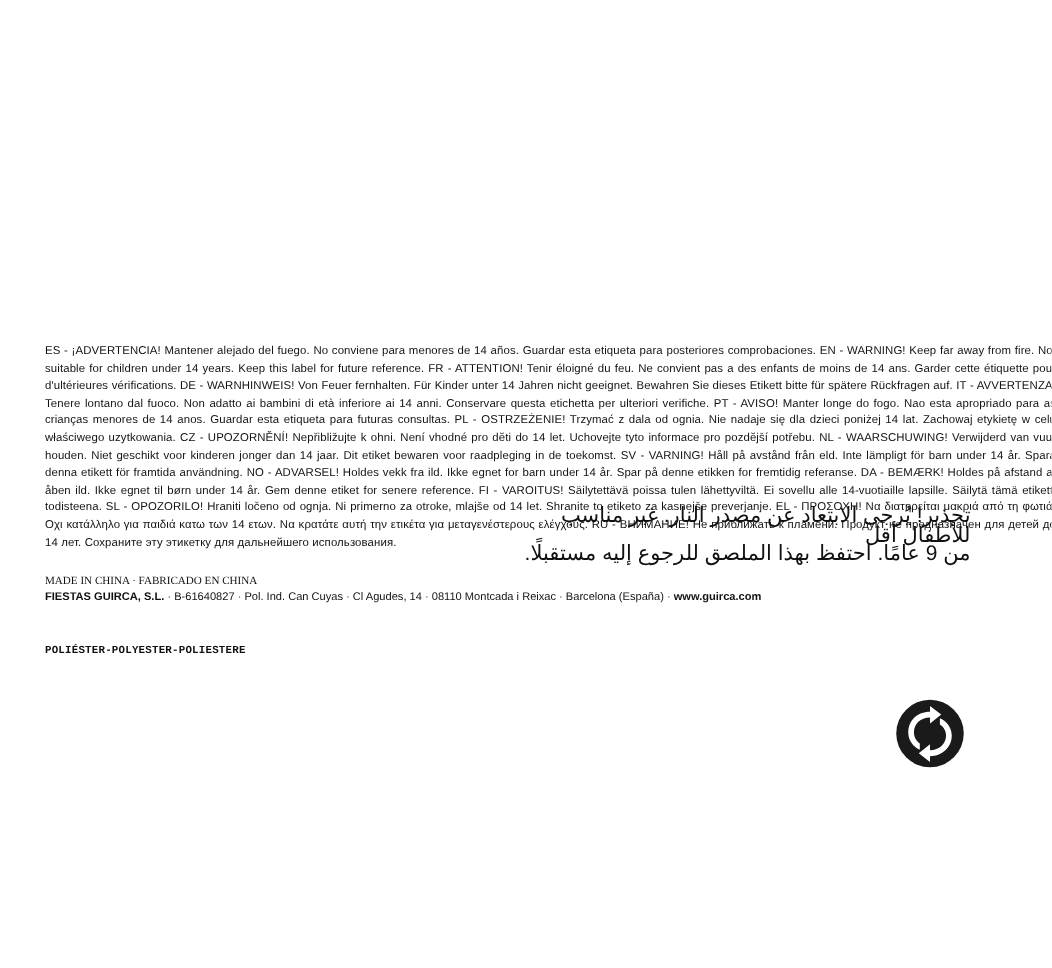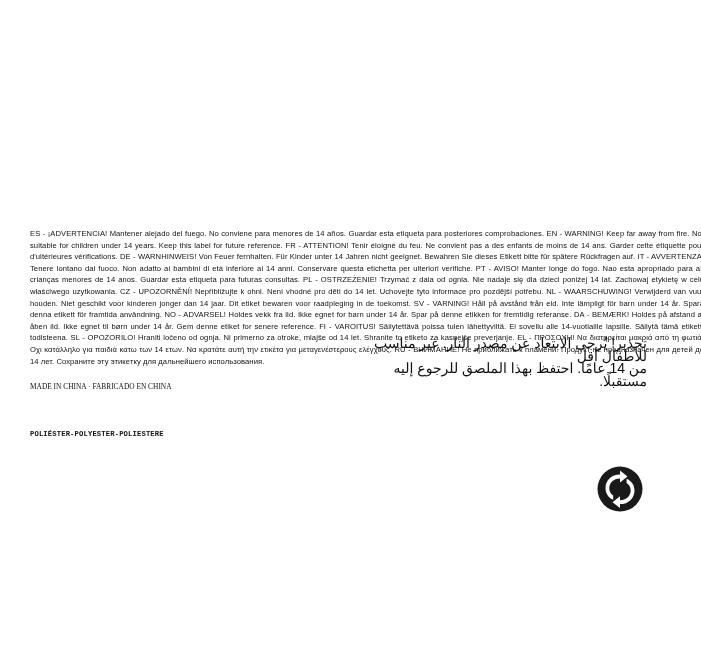--- a/index.html
+++ b/index.html
@@ -83,25 +83,28 @@
 </style>
 </head>
 <body>
 
 <div class="page">
 
   <div class="warning-block">ES - ¡ADVERTENCIA! Mantener alejado del fuego. No conviene para menores de 14 años. Guardar esta etiqueta para posteriores comprobaciones. EN - WARNING! Keep far away from fire. Not suitable for children under 14 years. Keep this label for future reference. FR - ATTENTION! Tenir éloigné du feu. Ne convient pas a des enfants de moins de 14 ans. Garder cette étiquette pour d'ultérieures vérifications. DE - WARNHINWEIS! Von Feuer fernhalten. Für Kinder unter 14 Jahren nicht geeignet. Bewahren Sie dieses Etikett bitte für spätere Rückfragen auf. IT - AVVERTENZA! Tenere lontano dal fuoco. Non adatto ai bambini di età inferiore ai 14 anni. Conservare questa etichetta per ulteriori verifiche. PT - AVISO! Manter longe do fogo. Nao esta apropriado para as crianças menores de 14 anos. Guardar esta etiqueta para futuras consultas. PL - OSTRZEŻENIE! Trzymać z dala od ognia. Nie nadaje się dla dzieci poniżej 14 lat. Zachowaj etykietę w celu właściwego uzytkowania. CZ - UPOZORNĚNÍ! Nepřibližujte k ohni. Není vhodné pro dĕti do 14 let. Uchovejte tyto informace pro pozdĕjší potřebu. NL - WAARSCHUWING! Verwijderd van vuur houden. Niet geschikt voor kinderen jonger dan 14 jaar. Dit etiket bewaren voor raadpleging in de toekomst. SV - VARNING! Håll på avstånd från eld. Inte lämpligt för barn under 14 år. Spara denna etikett för framtida användning. NO - ADVARSEL! Holdes vekk fra ild. Ikke egnet for barn under 14 år. Spar på denne etikken for fremtidig referanse. DA - BEMÆRK! Holdes på afstand af åben ild. Ikke egnet til børn under 14 år. Gem denne etiket for senere reference. FI - VAROITUS! Säilytettävä poissa tulen lähettyviltä. Ei sovellu alle 14-vuotiaille lapsille. Säilytä tämä etiketti todisteena. SL - OPOZORILO! Hraniti ločeno od ognja. Ni primerno za otroke, mlajše od 14 let. Shranite to etiketo za kasnejše preverjanje. EL - ΠΡΟΣΟΧΗ! Να διατηρείται μακριά από τη φωτιά. Οχι κατάλληλο για παιδιά κατω των 14 ετων. Να κρατάτε αυτή την ετικέτα για μεταγενέστερους ελέγχους. RU - ВНИМАНИЕ! Не приближать к пламени. Продукт не предназначен для детей до 14 лет. Сохраните эту этикетку для дальнейшего использования.</div>
 
   <div class="rtl-lines">
     <div>تحذير! يُرجى الابتعاد عن مصدر النار. غير مناسب للأطفال أقل</div>
-    <div>من 14 عامًا. احتفظ بهذا الملصق للرجوع إليه مستقبلًا.</div>
+    <div>من 9 عامًا. احتفظ بهذا الملصق للرجوع إليه مستقبلًا.</div>
   </div>
 
   <div class="made-in">MADE IN CHINA · FABRICADO EN CHINA</div>
 
+  <div class="company-line">
+    <b>FIESTAS GUIRCA, S.L.</b><span> · B-61640827 · Pol. Ind. Can Cuyas · Cl Agudes, 14 · 08110 Montcada i Reixac · Barcelona (España) · </span><b>www.guirca.com</b>
+  </div>
 
   <div class="material-line">POLIÉSTER-POLYESTER-POLIESTERE</div>
 
   <div class="recycle-mark">
     <svg width="46" height="46" viewBox="0 0 46 46" xmlns="http://www.w3.org/2000/svg">
       <circle cx="23" cy="23" r="22.5" fill="#1a1a1a"></circle>
       <path d="M23 8.5 C14.2 8.5 8.5 14.6 8.5 22.2 C8.5 27.6 11.6 31.8 16.2 33.8 L16.2 29.6 C13.8 28.0 12.3 25.4 12.3 22.2 C12.3 16.8 16.6 12.4 23 12.4 L23 16.4 L30.5 10.4 L23 4.6 Z" fill="#ffffff"></path>
       <path d="M29.6 12.8 L29.6 17.0 C32.1 18.6 33.7 21.2 33.7 24.4 C33.7 29.8 29.2 34.2 23 34.2 L23 30.2 L15.5 36.2 L23 42.0 L23 38.1 C31.6 38.1 37.5 32.0 37.5 24.4 C37.5 19.0 34.2 14.8 29.6 12.8 Z" fill="#ffffff"></path>
     </svg>
   </div>

